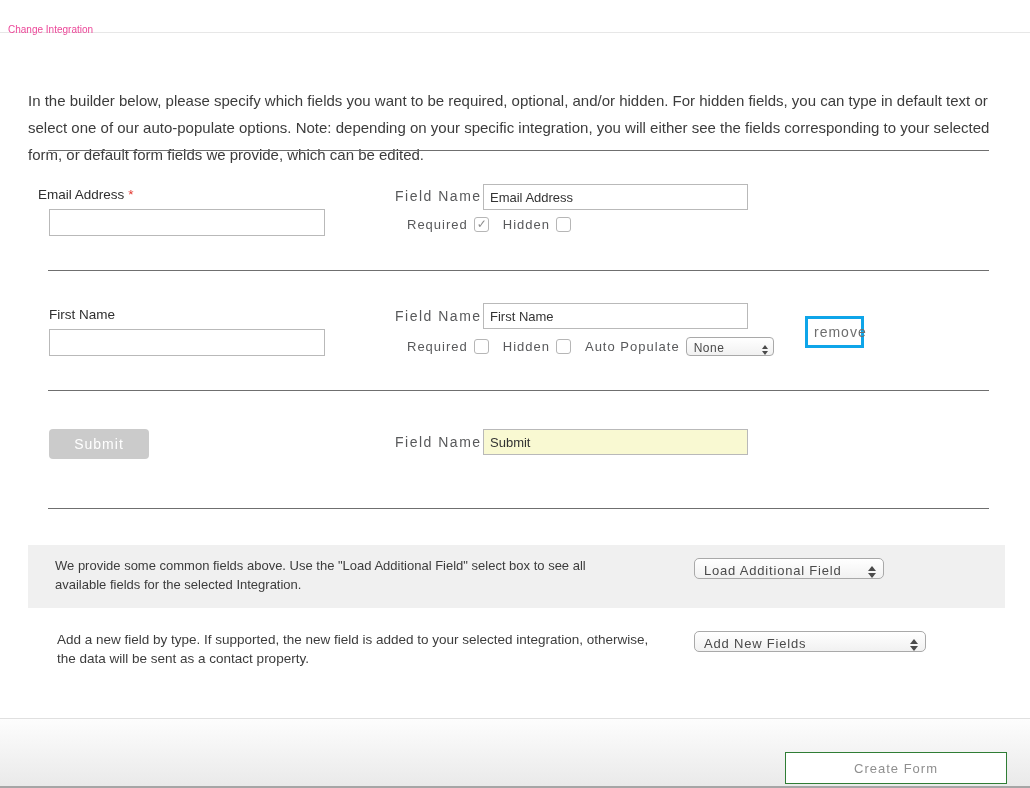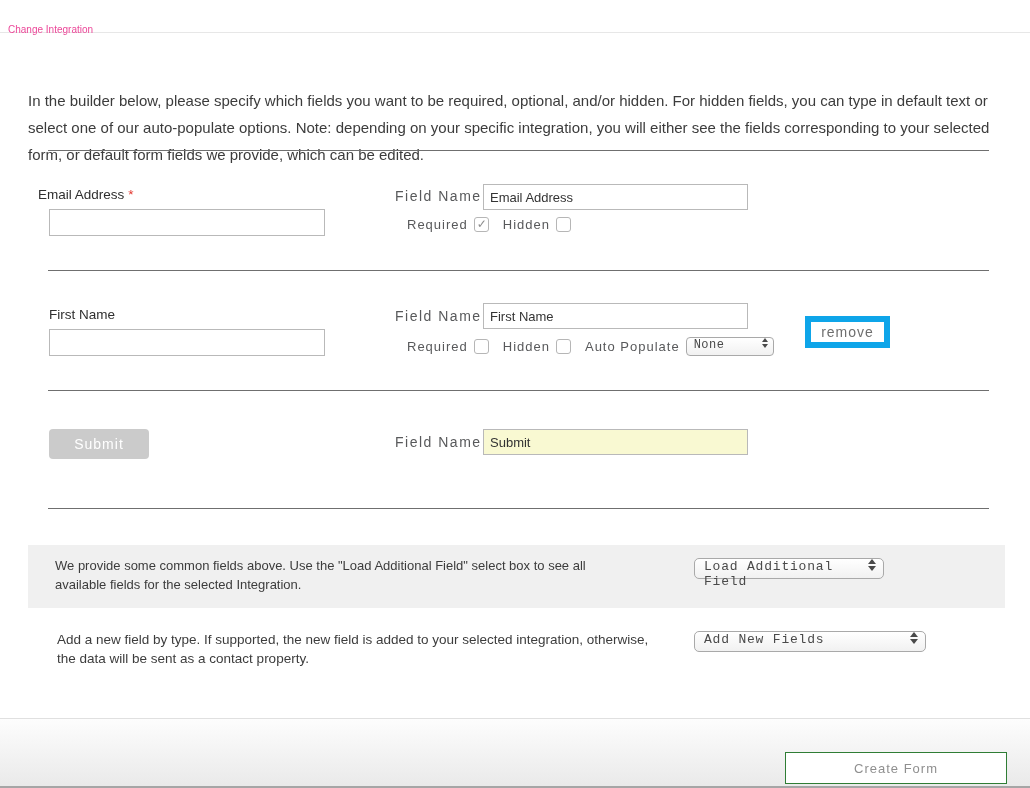--- a/index.html
+++ b/index.html
@@ -23,29 +23,29 @@
   .spaced{color:#58595b;letter-spacing:1.5px;font-size:14px;}
   .fieldname-label{position:absolute;left:395px;text-align:center;}
   .fieldname-input{position:absolute;left:483px;width:265px;height:26px;border:1px solid #b9b9b9;background:#fff;box-sizing:border-box;font-family:"Liberation Sans",sans-serif;font-size:13px;color:#333;padding:2px 6px;}
   .fieldname-input.autofill{background:#f9f9d2;}
   .cb-row{position:absolute;left:407px;display:flex;align-items:center;gap:14px;}
   .cb-group{display:flex;align-items:center;gap:6px;}
   .cb-label{color:#58595b;letter-spacing:1px;font-size:13px;}
   .cb{display:inline-block;width:15px;height:15px;border:1px solid #b6b6b6;border-radius:3px;background:#fff;position:relative;cursor:pointer;box-sizing:border-box;}
   .cb.checked::after{content:"\2713";position:absolute;left:2px;top:-1px;font-size:12px;color:#8f8f8f;}
   
-  .select{display:flex;align-items:flex-start;justify-content:space-between;border:1px solid #a9a9a9;border-radius:5px;background:linear-gradient(#ffffff,#f1f1f1);padding:0 7px 0 9px;height:21px;font-size:13px;letter-spacing:0.8px;color:#4a4a4a;box-sizing:border-box;cursor:pointer;font-family:Liberation Mono, monospace;}
+  .select{display:flex;align-items:flex-end;justify-content:space-between;border:1px solid #a9a9a9;border-radius:5px;background:linear-gradient(#ffffff,#f1f1f1);padding:0 7px 0 9px;height:21px;font-size:13px;letter-spacing:0.8px;color:#4a4a4a;box-sizing:border-box;cursor:pointer;}
   .select-arrows{display:flex;flex-direction:column;gap:2px;margin-left:6px;}
   .tri-up{width:0;height:0;border-left:4px solid transparent;border-right:4px solid transparent;border-bottom:5px solid #4a4a4a;}
   .tri-down{width:0;height:0;border-left:4px solid transparent;border-right:4px solid transparent;border-top:5px solid #4a4a4a;}
   .select.small{height:19px;font-size:12px;letter-spacing:0.5px;padding:0 5px 0 7px;border-radius:4px;}
   .select.small .tri-up{border-left-width:3px;border-right-width:3px;border-bottom-width:4px;}
   .select.small .tri-down{border-left-width:3px;border-right-width:3px;border-top-width:4px;}
   
-  .remove-btn{position:absolute;left:805px;top:316px;width:85px;height:32px;background:#fff;border:6px solid #0ea5e9;color:#6e6e6e;font-size:14px;letter-spacing:1px;font-family:"Liberation Sans",sans-serif;cursor:pointer;}
+  .remove-btn{position:absolute;left:805px;top:316px;width:59px;height:32px;background:#fff;border:3px solid #0ea5e9;color:#6e6e6e;font-size:14px;letter-spacing:1px;font-family:"Liberation Sans",sans-serif;cursor:pointer;}
   .submit-btn{position:absolute;left:49px;top:429px;width:100px;height:30px;background:#cbcbcb;border:none;border-radius:4px;color:#ffffff;font-size:14px;letter-spacing:1px;font-family:"Liberation Sans",sans-serif;cursor:pointer;}
   
   .band{position:absolute;left:28px;top:545px;width:977px;height:63px;background:#f0f0f0;}
   .band-text{position:absolute;left:27px;top:12px;width:560px;font-size:13px;line-height:18.5px;color:#3c3c3c;}
   .band-select{position:absolute;left:666px;top:13px;width:190px;}
   
   .addnew-text{position:absolute;left:57px;top:631px;width:612px;font-size:13.5px;line-height:18.5px;color:#3c3c3c;}
   .addnew-select{position:absolute;left:694px;top:631px;width:232px;}
   
   .footer-sep{position:absolute;left:0;top:718px;width:1030px;height:1px;background:#e0e0e0;}

